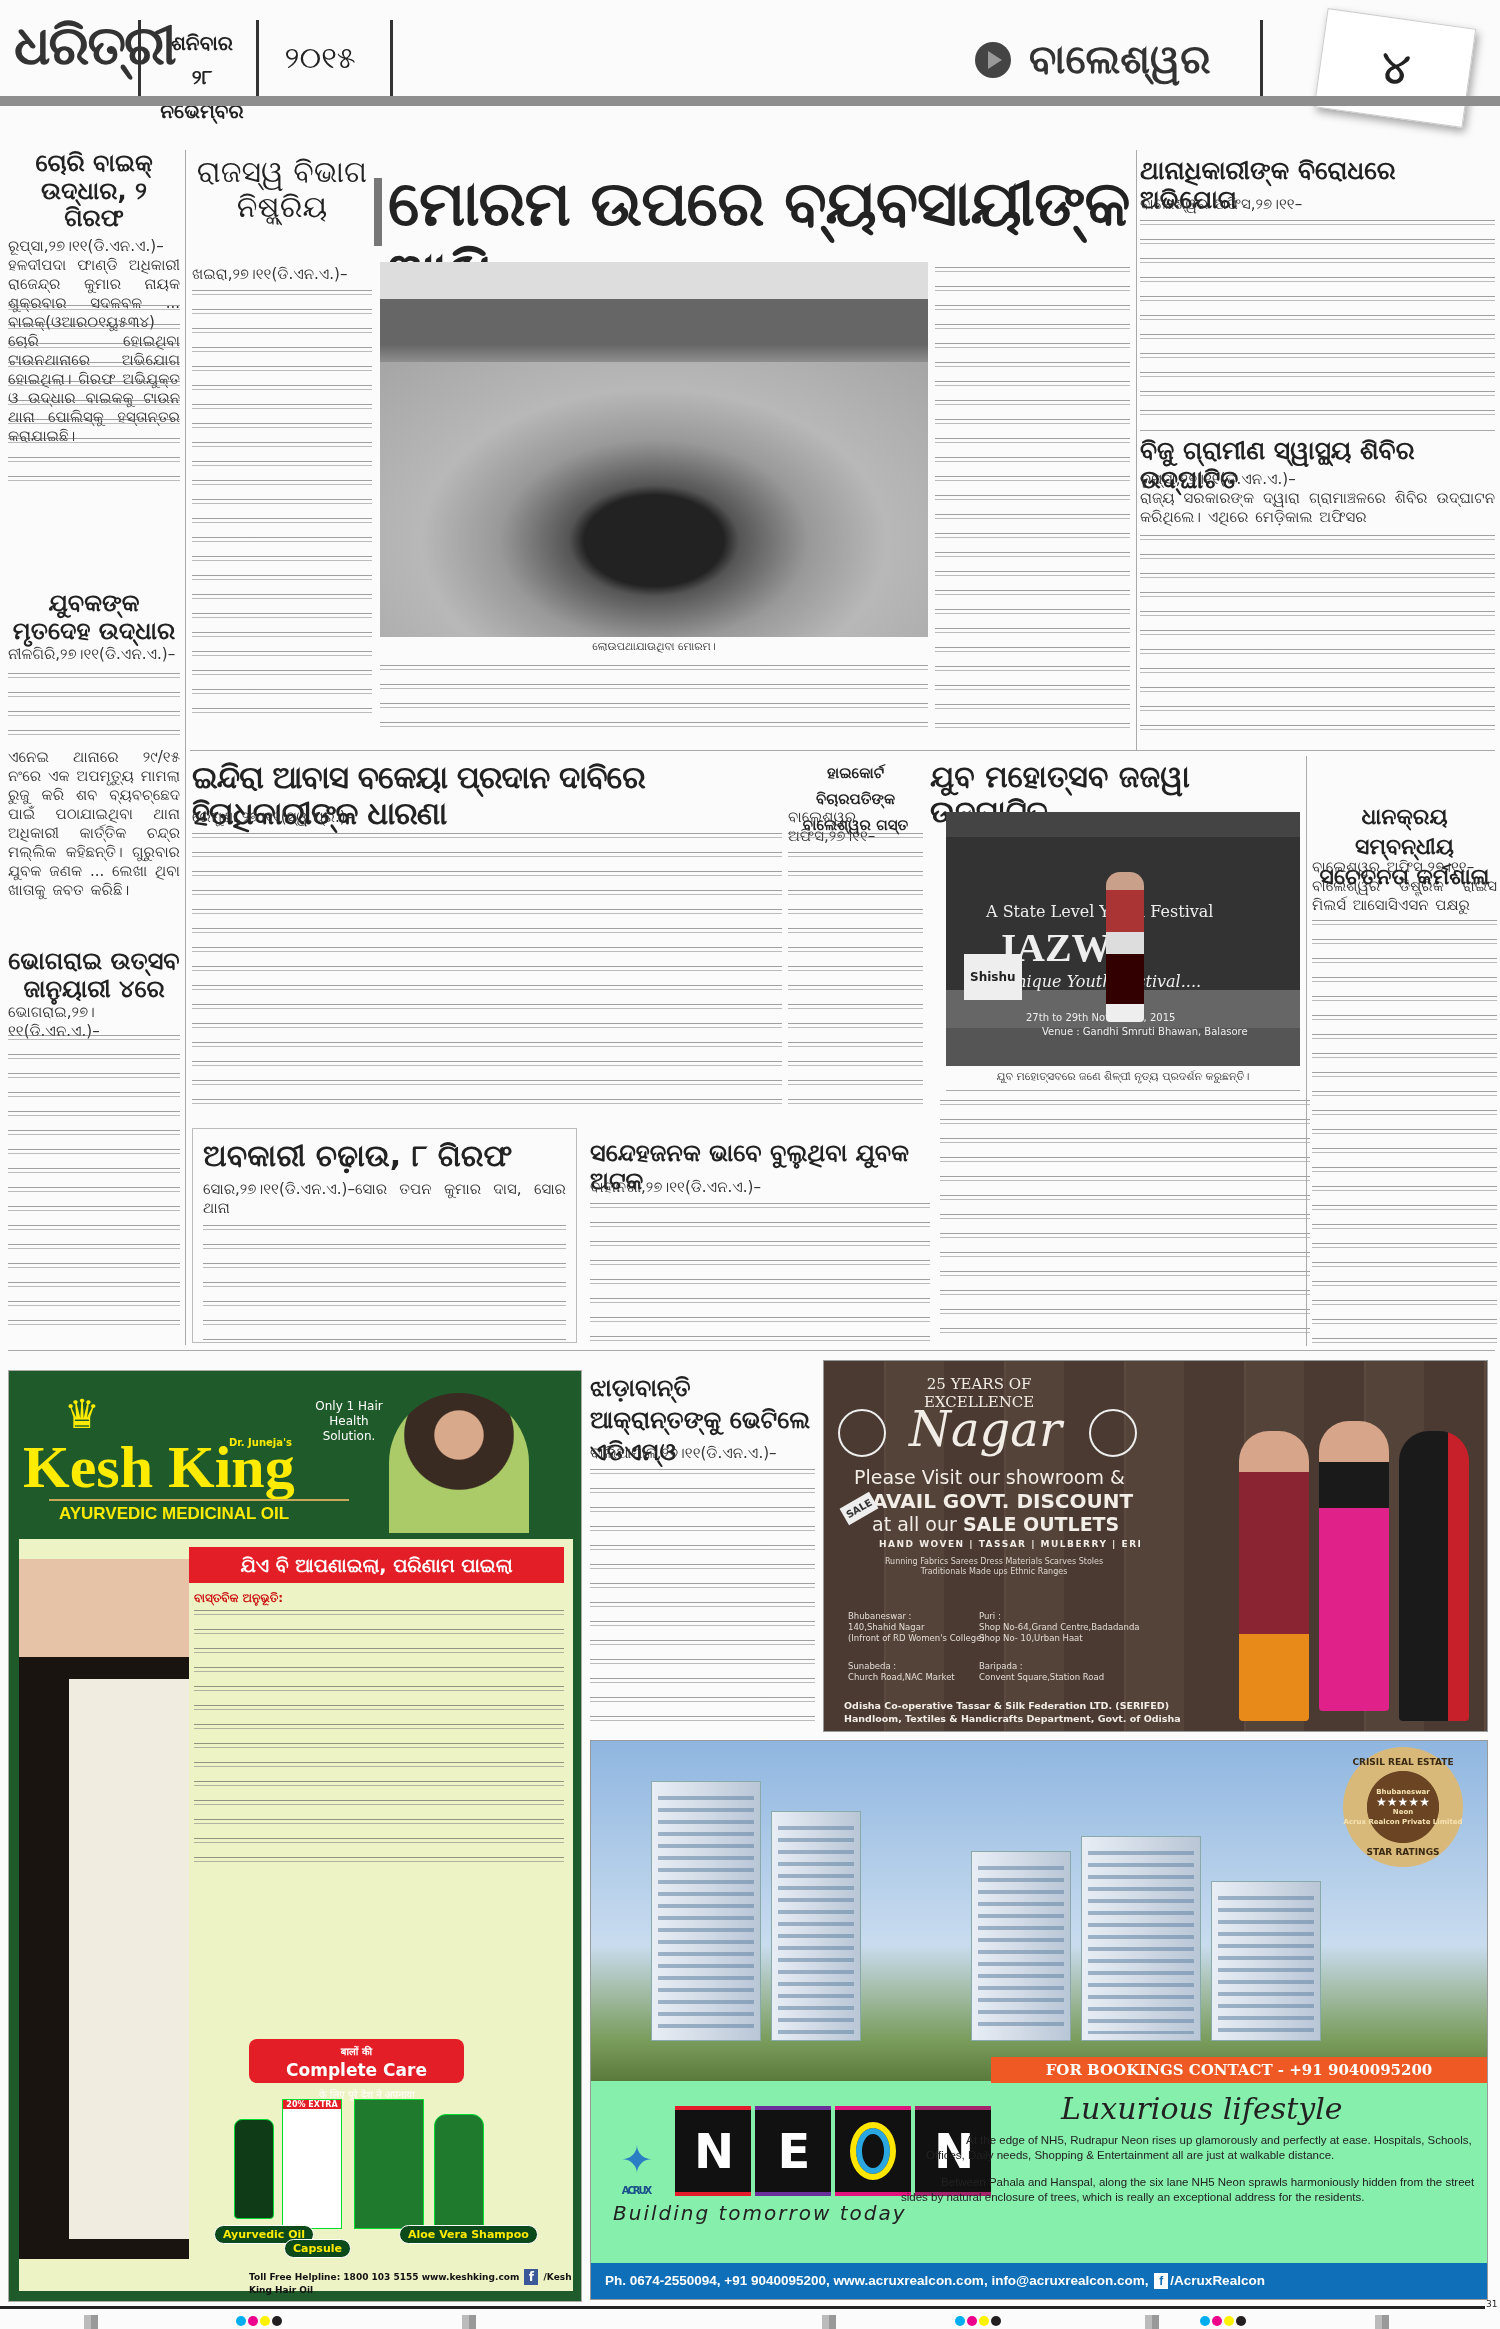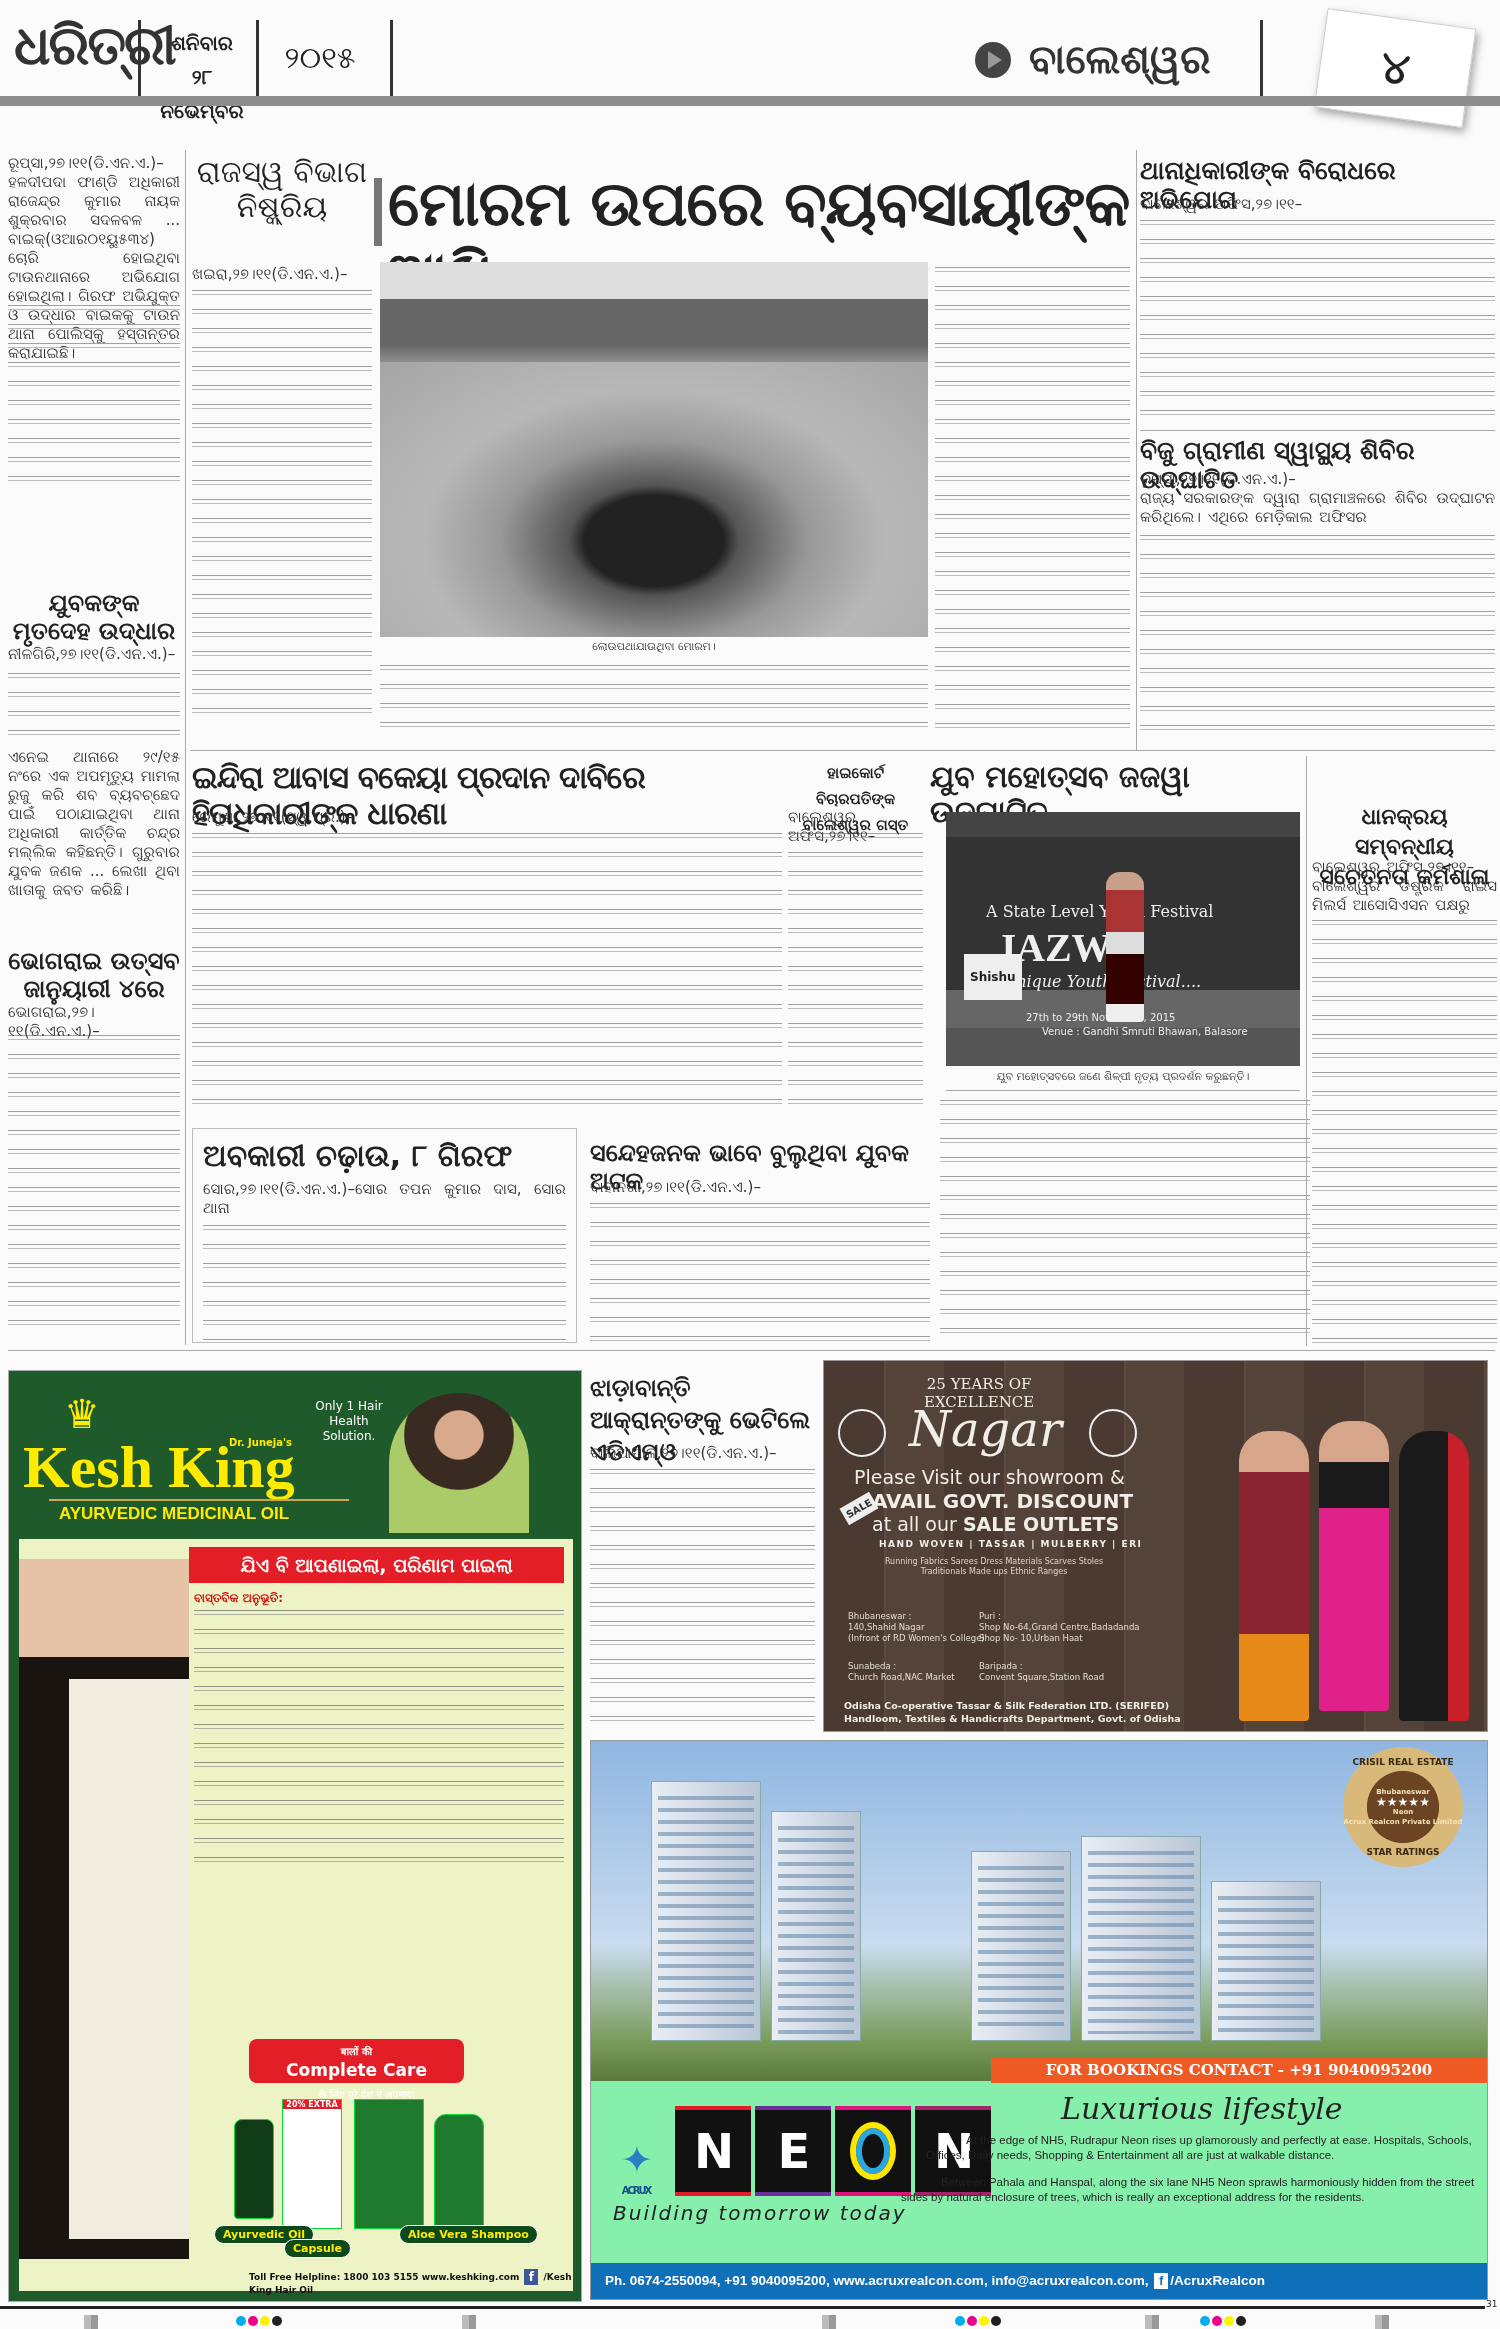--- a/index.html
+++ b/index.html
@@ -119,20 +119,21 @@
   <div class="abs edition">
     <span class="play"></span>
     <span>ବାଲେଶ୍ୱର</span>
   </div>
   <div class="abs vsep" style="left:1260px"></div>
   <div class="abs page-no">୪</div>
 </div>
 <div class="abs headbar"></div>
 
 <div class="abs" style="left:8px;top:150px;width:172px;">
+  <div class="hd" style="font-size:24px;text-align:center;">ଚୋରି ବାଇକ୍ ଉଦ୍ଧାର, ୨ ଗିରଫ</div>
   <div class="body-text" style="margin-top:4px">ରୂପ୍ସା,୨୭।୧୧(ଡି.ଏନ.ଏ.)–</div>
   <div class="body-text">ହଳଦୀପଦା ଫାଣ୍ଡି ଅଧିକାରୀ ରାଜେନ୍ଦ୍ର କୁମାର ନାୟକ ଶୁକ୍ରବାର ସଦଳବଳ ... ବାଇକ୍(ଓଆର୦୧ୟୁ୫୩୪) ଚୋରି ହୋଇଥିବା ଟାଉନଥାନାରେ ଅଭିଯୋଗ ହୋଇଥିଲା। ଗିରଫ ଅଭିଯୁକ୍ତ ଓ ଉଦ୍ଧାର ବାଇକକୁ ଟାଉନ ଥାନା ପୋଲିସ୍‌କୁ ହସ୍ତାନ୍ତର କରାଯାଇଛି।</div>
 </div>
 <div class="abs filler" style="left:8px;top:300px;width:172px;height:190px;"></div>
 
 <div class="abs" style="left:8px;top:590px;width:172px;">
   <div class="hd" style="font-size:24px;text-align:center;">ଯୁବକଙ୍କ ମୃତଦେହ ଉଦ୍ଧାର</div>
   <div class="body-text">ନୀଳଗିରି,୨୭।୧୧(ଡି.ଏନ.ଏ.)–</div>
 </div>
 <div class="abs filler" style="left:8px;top:668px;width:172px;height:80px;"></div>

